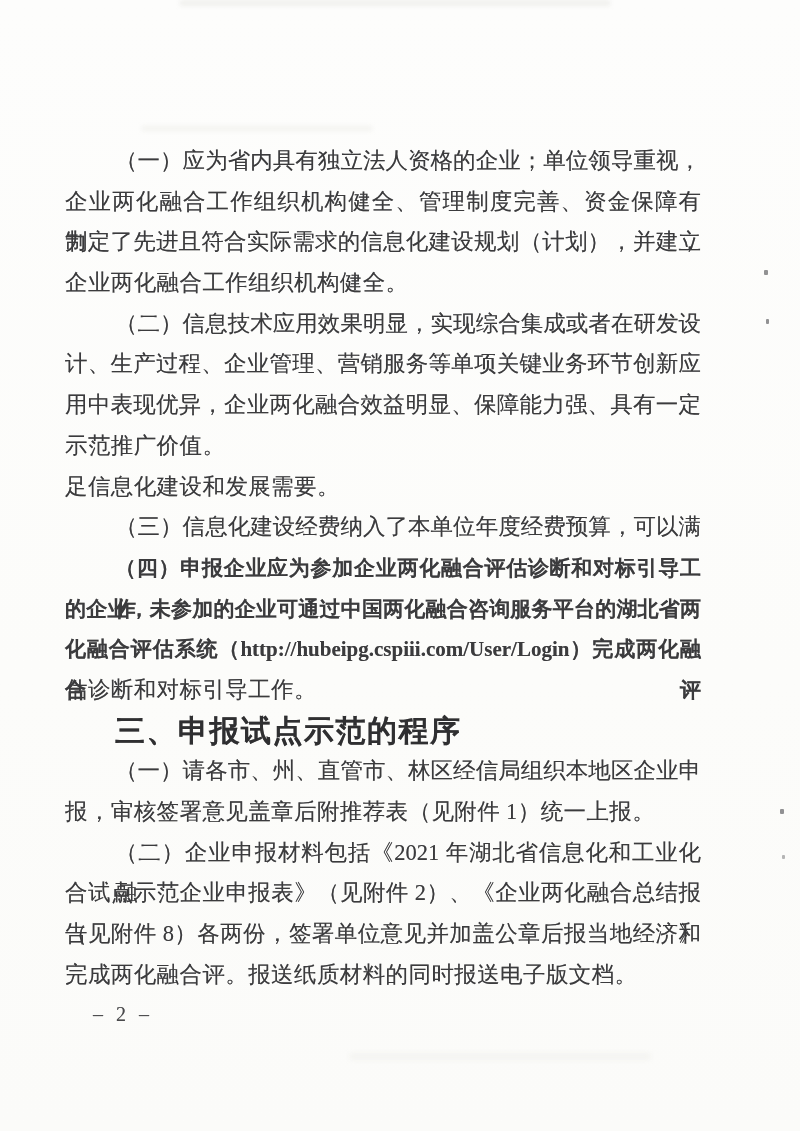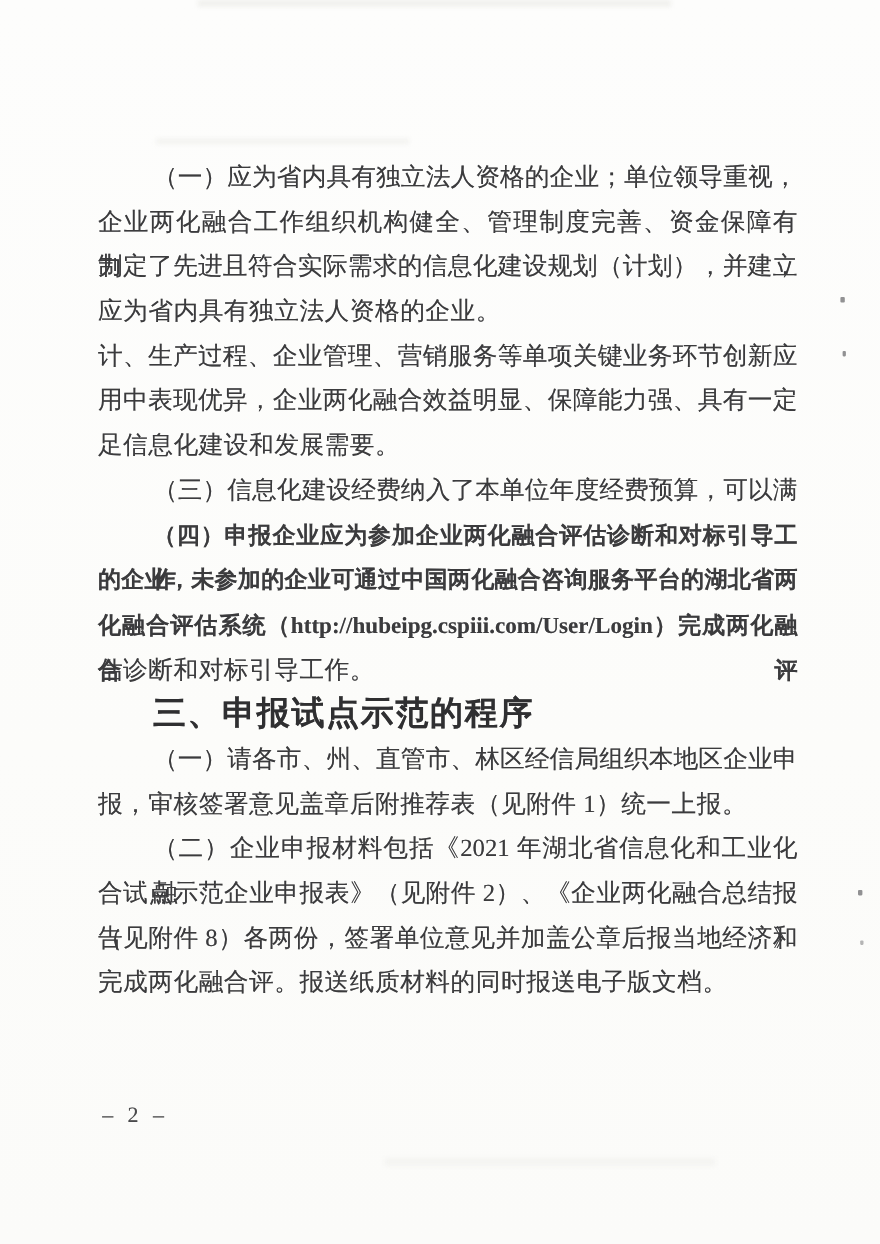--- a/index.html
+++ b/index.html
@@ -16,21 +16,21 @@
     position: relative;
     width: 800px;
     height: 1131px;
     background: linear-gradient(180deg, #fdfdfc 0%, #fcfcfa 60%, #fbfbf9 100%);
     overflow: hidden;
     font-family: "Liberation Serif", "DejaVu Serif", serif;
     color: #3b3b3d;
   }
   .body-text {
     position: absolute;
-    left: 89px;
+    left: 65px;
     top: 141px;
     width: 636px;
   }
   .ln {
     margin: 0;
     padding: 0;
     height: 40.7px;
     line-height: 40.7px;
     font-size: 22.5px;
     font-weight: 400;
@@ -101,23 +101,25 @@
 <div class="page">
 
   <div class="ghost ghost-top"></div>
   <div class="ghost ghost-mid"></div>
   <div class="ghost ghost-bottom"></div>
 
   <main class="body-text">
     <p class="ln just indent">（一）应为省内具有独立法人资格的企业；单位领导重视，</p>
     <p class="ln just">企业两化融合工作组织机构健全、管理制度完善、资金保障有力，</p>
     <p class="ln just">制定了先进且符合实际需求的信息化建设规划（计划），并建立</p>
-    <p class="ln">应为省内具有独立法人资格的企业。</p>
+    <p class="ln">企业两化融合工作组织机构健全。</p>
+    <p class="ln just indent">（二）信息技术应用效果明显，实现综合集成或者在研发设</p>
     <p class="ln just">计、生产过程、企业管理、营销服务等单项关键业务环节创新应</p>
     <p class="ln just">用中表现优异，企业两化融合效益明显、保障能力强、具有一定</p>
+    <p class="ln">示范推广价值。</p>
     <p class="ln">足信息化建设和发展需要。</p>
     <p class="ln just indent">（三）信息化建设经费纳入了本单位年度经费预算，可以满</p>
     <p class="ln just indent tight">（四）申报企业应为参加企业两化融合评估诊断和对标引导工作</p>
     <p class="ln just tight">的企业，未参加的企业可通过中国两化融合咨询服务平台的湖北省两</p>
     <p class="ln just tight">化融合评估系统（http://hubeipg.cspiii.com/User/Login）完成两化融合评</p>
     <p class="ln">估诊断和对标引导工作。</p>
     <h2 class="ln heading indent">三、申报试点示范的程序</h2>
     <p class="ln just indent">（一）请各市、州、直管市、林区经信局组织本地区企业申</p>
     <p class="ln">报，审核签署意见盖章后附推荐表（见附件 1）统一上报。</p>
     <p class="ln just indent">（二）企业申报材料包括《2021 年湖北省信息化和工业化融</p>

